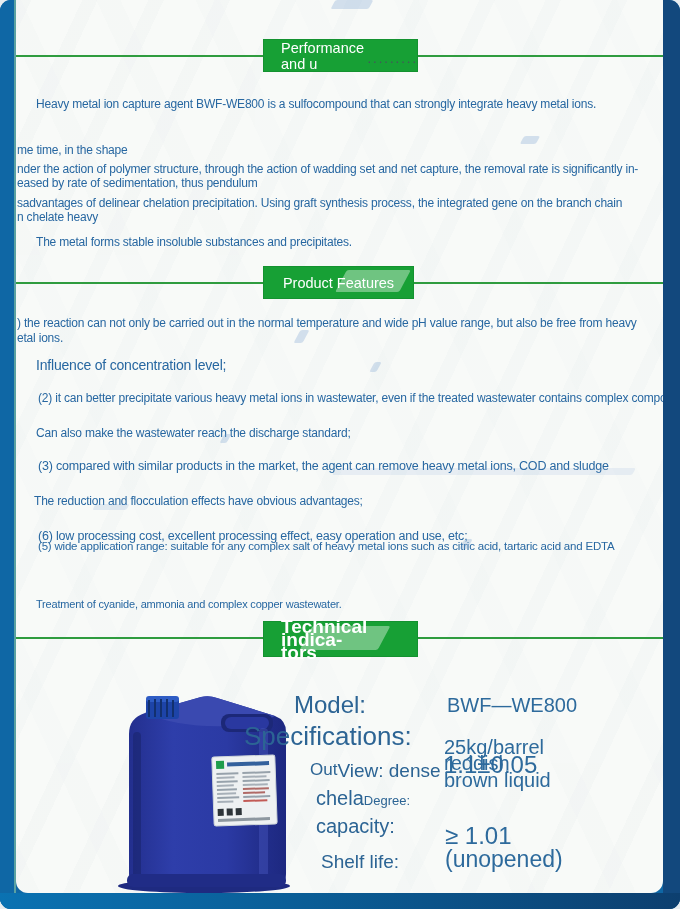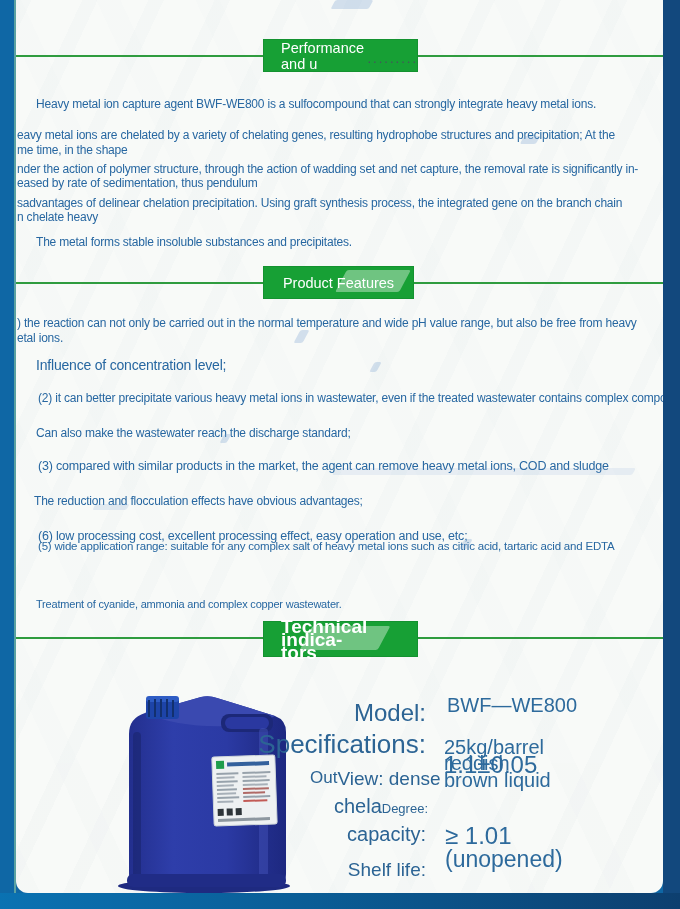--- a/index.html
+++ b/index.html
@@ -1,18 +1,18 @@
 <!DOCTYPE html>
 <html><head>
 <meta charset="utf-8">
 <style>
   html,body{margin:0;padding:0;background:#e8edf0;}
   .page{
     position:relative;width:680px;height:909px;overflow:hidden;
-    font-family:"Liberation Sans",sans-serif;background:#0f67a5;
+    font-family:"Liberation Sans",sans-serif;background:#0f67a5;border-radius:11px;
   }
   .content{
     position:absolute;left:16px;top:0;width:647px;height:893px;
     background:#f8faf8;border-bottom-left-radius:12px;border-bottom-right-radius:12px;
     overflow:hidden;z-index:1;
   }
   .content::after{ 
     content:"";position:absolute;inset:0;pointer-events:none;opacity:.5;
     background:
       repeating-linear-gradient(115deg, rgba(210,220,226,.18) 0 14px, rgba(255,255,255,0) 14px 60px),
@@ -25,41 +25,40 @@
   .divider{position:absolute;left:0;width:647px;height:2px;background:#2f9c3f;z-index:2;}
   .banner{
     position:absolute;left:247px;width:151px;height:33px;background:#17a035;z-index:3;
     color:#fff;font-size:14.5px;display:flex;align-items:center;box-shadow:0 0 0 1px #149230 inset;
   }
   .banner.center{justify-content:center;}
   .banner.padded{padding-left:18px;width:137px;}
   .banner .dots{color:#46545c;font-size:13px;letter-spacing:2px;white-space:nowrap;margin-left:1px;position:relative;top:3px;}
   .banner .two-line{line-height:13px;font-size:19px;font-weight:bold;}
   .pline{position:absolute;color:#2767a1;white-space:nowrap;letter-spacing:-0.2px;z-index:2;}
-  .spec-label{position:absolute;color:#2c6494;text-align:right;white-space:nowrap;z-index:4;margin-top:8px;}
+  .spec-label{position:absolute;color:#2c6494;white-space:nowrap;z-index:4;}
   .spec-value{position:absolute;color:#2d6a9c;white-space:nowrap;z-index:4;}
   .wm{position:absolute;z-index:2;transform:skewX(-28deg);border-radius:2px;background:rgba(122,162,208,.30);}
   .wm.onbanner{background:rgba(255,255,255,.38);z-index:4;}
   .can{position:absolute;left:93px;top:684px;z-index:2;}
 </style>
 </head>
 <body>
 
 <div class="page">
 
   <div class="content">
 
     <div class="divider" style="top:55px"></div>
     <div class="banner padded" style="top:39px">
       <span>Performance and u</span>
         <span class="dots">.........</span>
     </div>
 
     <span class="pline" style="left:20px;top:97px;font-size:12px">Heavy metal ion capture agent BWF-WE800 is a sulfocompound that can strongly integrate heavy metal ions.</span>
-    <span class="pline" style="left:1px;top:128px;font-size:12px">eavy metal ions are chelated by a variety of chelating genes, resulting hydrophobe structures and precipitation; At the</span>
     <span class="pline" style="left:1px;top:143px;font-size:12px">me time, in the shape</span>
     <span class="pline" style="left:1px;top:162px;font-size:12px">nder the action of polymer structure, through the action of wadding set and net capture, the removal rate is significantly in-</span>
     <span class="pline" style="left:1px;top:176px;font-size:12px">eased by rate of sedimentation, thus pendulum</span>
     <span class="pline" style="left:1px;top:196px;font-size:12px">sadvantages of delinear chelation precipitation. Using graft synthesis process, the integrated gene on the branch chain</span>
     <span class="pline" style="left:1px;top:210px;font-size:12px">n chelate heavy</span>
     <span class="pline" style="left:20px;top:235px;font-size:12px">The metal forms stable insoluble substances and precipitates.</span>
 
     <div class="divider" style="top:282px"></div>
     <div class="banner center" style="top:266px">
       <span>Product Features</span>

